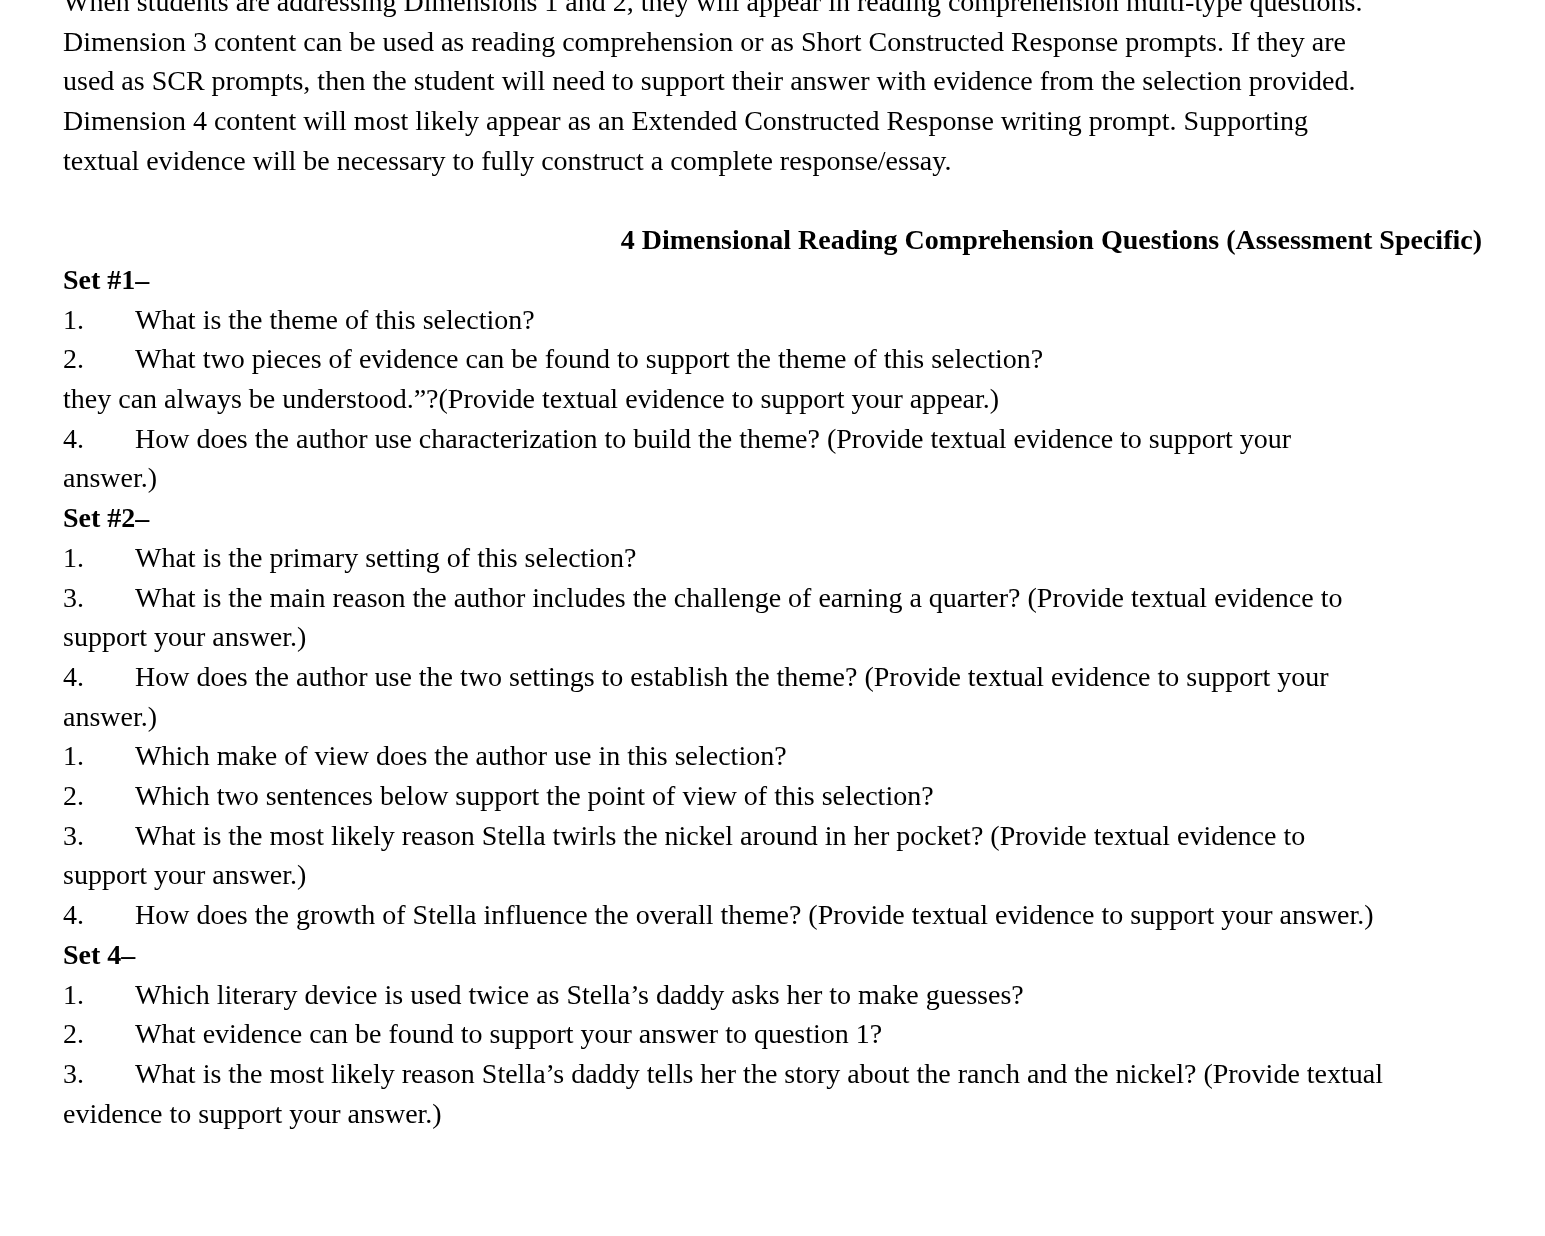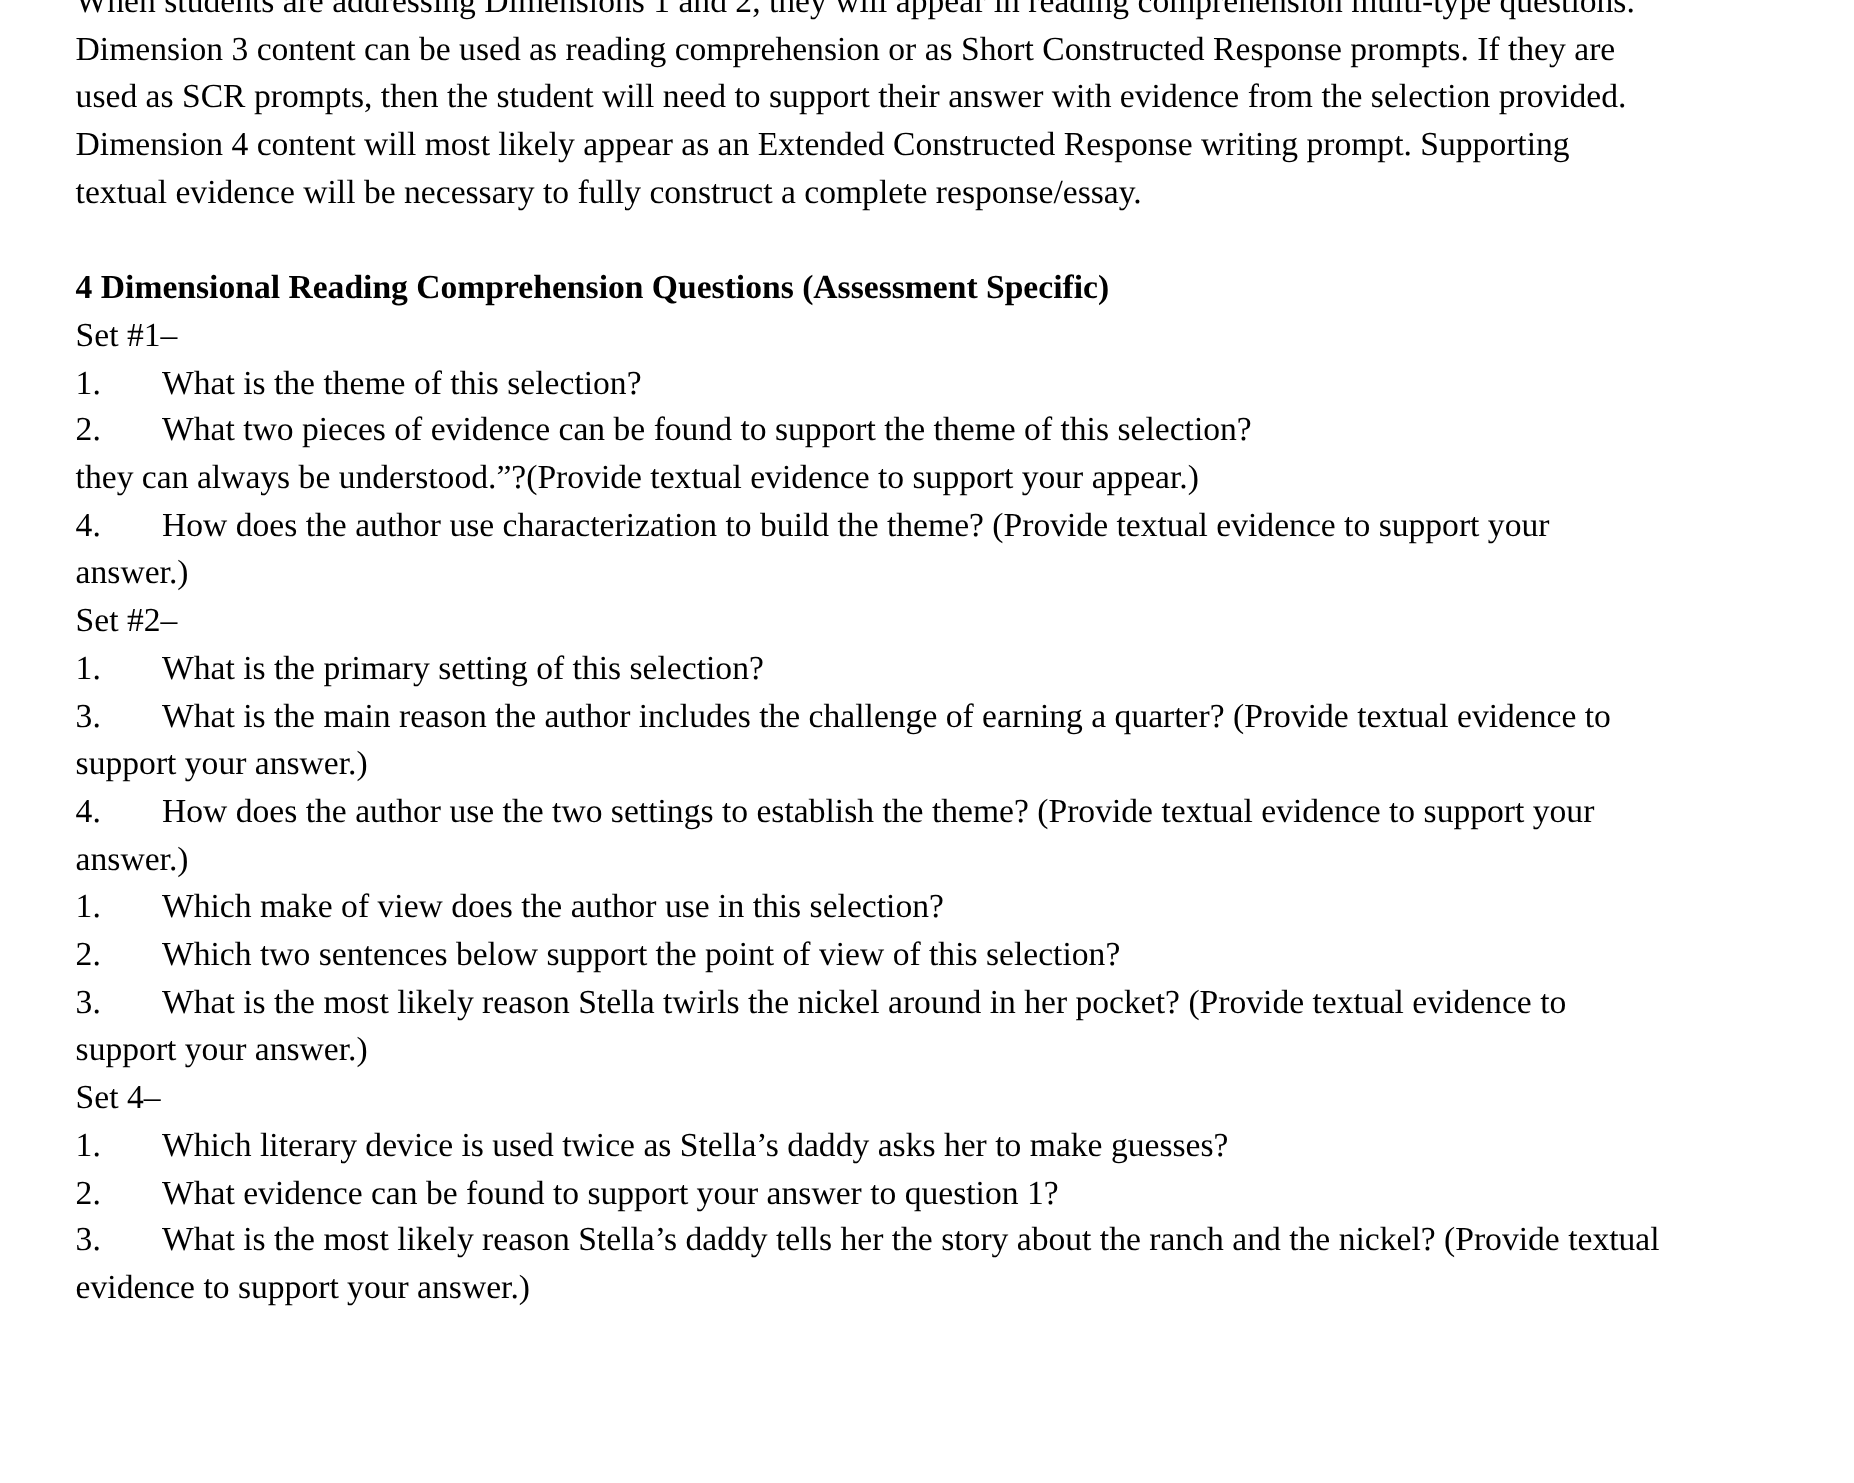--- a/index.html
+++ b/index.html
@@ -23,26 +23,26 @@
     font-size: 28px;
     line-height: 39.7px;
   }
   .line {
     white-space: nowrap;
   }
   .blank-line {
     height: 39.7px;
   }
   .heading {
-    text-align: left;
+    text-align: right;
     font-weight: bold;
     white-space: nowrap;
   }
   .set-label {
-    font-weight: normal;
+    font-weight: bold;
     white-space: nowrap;
   }
   .qnum {
     display: inline-block;
     width: 72px;
   }
 </style>
 </head>
 <body>
 
@@ -66,19 +66,20 @@
       <div class="set-label">Set #2–</div>
       <div class="line"><span class="qnum">1.</span><span>What is the primary setting of this selection?</span></div>
       <div class="line"><span class="qnum">3.</span><span>What is the main reason the author includes the challenge of earning a quarter? (Provide textual evidence to</span></div>
       <div class="line">support your answer.)</div>
       <div class="line"><span class="qnum">4.</span><span>How does the author use the two settings to establish the theme? (Provide textual evidence to support your</span></div>
       <div class="line">answer.)</div>
       <div class="line"><span class="qnum">1.</span><span>Which make of view does the author use in this selection?</span></div>
       <div class="line"><span class="qnum">2.</span><span>Which two sentences below support the point of view of this selection?</span></div>
       <div class="line"><span class="qnum">3.</span><span>What is the most likely reason Stella twirls the nickel around in her pocket? (Provide textual evidence to</span></div>
       <div class="line">support your answer.)</div>
+      <div class="line"><span class="qnum">4.</span><span>How does the growth of Stella influence the overall theme? (Provide textual evidence to support your answer.)</span></div>
       <div class="set-label">Set 4–</div>
       <div class="line"><span class="qnum">1.</span><span>Which literary device is used twice as Stella’s daddy asks her to make guesses?</span></div>
       <div class="line"><span class="qnum">2.</span><span>What evidence can be found to support your answer to question 1?</span></div>
       <div class="line"><span class="qnum">3.</span><span>What is the most likely reason Stella’s daddy tells her the story about the ranch and the nickel? (Provide textual</span></div>
       <div class="line">evidence to support your answer.)</div>
     </div>
 </div>
 
 </body></html>

